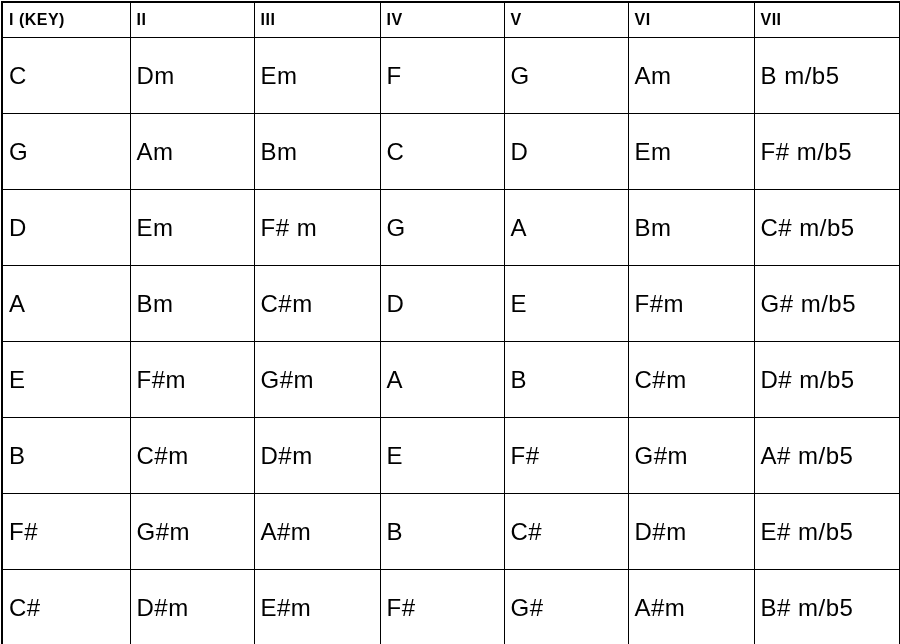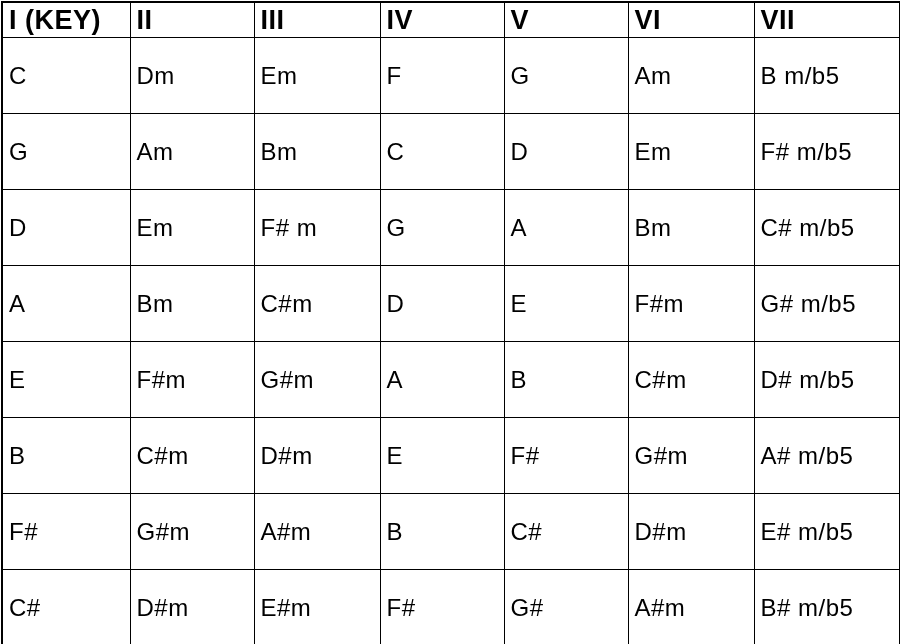--- a/index.html
+++ b/index.html
@@ -27,21 +27,21 @@
     border: 1px solid #000;
     text-align: left;
     vertical-align: middle;
     padding: 0 6px;
     font-weight: 400;
     font-size: 24px;
     letter-spacing: 0.5px;
   }
   thead th {
     font-weight: 700;
-    font-size: 27px;
+    font-size: 16px;
     height: 34px;
   }
   tbody td {
     height: 75px;
   }
   
   col.c1 { width: 128px; }
   col.c2 { width: 124px; }
   col.c3 { width: 126px; }
   col.c4 { width: 124px; }

